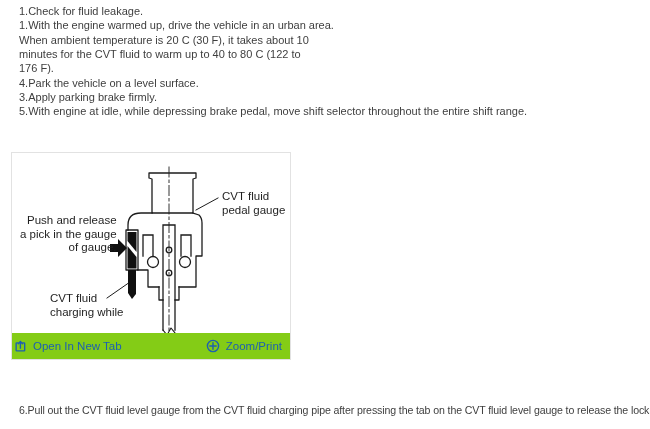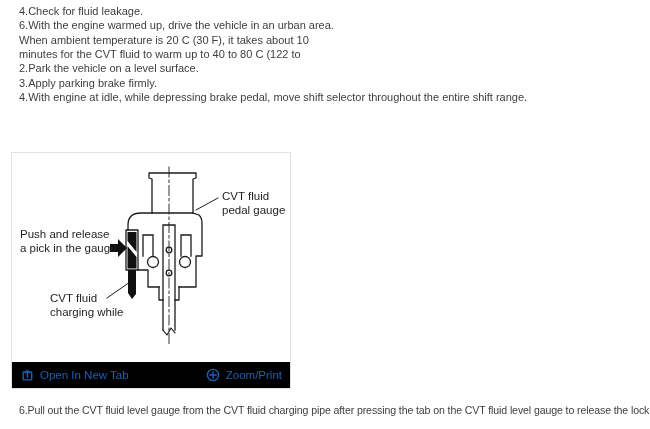--- a/index.html
+++ b/index.html
@@ -5,56 +5,57 @@
   html,body{margin:0;padding:0;background:#fff;}
   .page{
     position:relative;width:650px;height:429px;background:#ffffff;
     font-family:"Liberation Sans", sans-serif;color:#3e3e3e;overflow:hidden;
   }
   
   .instr-top{position:absolute;left:19px;top:4px;}
   .instr-line{font-size:11px;line-height:14.35px;white-space:nowrap;color:#3e3e3e;}
   
   .figure-box{
-    position:absolute;left:11px;top:152px;width:280px;height:237px;
+    position:absolute;left:11px;top:152px;width:280px;height:208px;
     border:1px solid #e2e2e2;background:#ffffff;box-sizing:border-box;
   }
   .diagram-wrap{position:absolute;left:0;top:0;width:278px;height:192px;}
   .fig-label{position:absolute;font-size:11.5px;line-height:13.5px;color:#1f1f1f;white-space:nowrap;}
   .lbl-level{left:210px;top:37px;}
-  .lbl-lock{left:8px;top:75px;}
+  .lbl-lock{left:8px;top:61px;text-align:right;}
   .lbl-pipe{left:38px;top:139px;}
   
   .fig-toolbar{
     position:absolute;left:0;bottom:0;width:278px;height:26px;
-    background:#000000;display:flex;align-items:center;justify-content:space-between;
-    box-sizing:border-box;padding:0 8px 0 9px;
+    background:#84cc16;display:flex;align-items:center;justify-content:space-between;
+    box-sizing:border-box;padding:0 8px 0 2px;
   }
   .tool-link{
     display:flex;align-items:center;gap:6px;color:#1d60b0;font-size:11.5px;
     cursor:pointer;text-decoration:none;white-space:nowrap;
   }
   .tool-link svg{display:block;}
   
   .instr-bottom{position:absolute;left:19px;top:403px;}
   .instr-bottom .instr-line{font-size:10.6px;letter-spacing:-0.12px;}
 </style>
 </head>
 <body>
 
 <div class="page">
 
   <div class="instr-top">
-    <div class="instr-line">4.Check for fluid leakage.</div>
-    <div class="instr-line">6.With the engine warmed up, drive the vehicle in an urban area.</div>
+    <div class="instr-line">1.Check for fluid leakage.</div>
+    <div class="instr-line">1.With the engine warmed up, drive the vehicle in an urban area.</div>
     <div class="instr-line">When ambient temperature is 20 C (30 F), it takes about 10</div>
     <div class="instr-line">minutes for the CVT fluid to warm up to 40 to 80 C (122 to</div>
-    <div class="instr-line">2.Park the vehicle on a level surface.</div>
+    <div class="instr-line">176 F).</div>
+    <div class="instr-line">4.Park the vehicle on a level surface.</div>
     <div class="instr-line">3.Apply parking brake firmly.</div>
-    <div class="instr-line">4.With engine at idle, while depressing brake pedal, move shift selector throughout the entire shift range.</div>
+    <div class="instr-line">5.With engine at idle, while depressing brake pedal, move shift selector throughout the entire shift range.</div>
   </div>
 
   <div class="figure-box">
 
     <div class="diagram-wrap">
       <svg width="278" height="192" viewBox="0 0 278 192">
         <g stroke="#1c1c1c" stroke-width="1.3" fill="none" stroke-linejoin="round" stroke-linecap="square">
 
           <line x1="157" y1="14" x2="157" y2="191" stroke-width="0.9" stroke-dasharray="10 3 2.5 3"></line>
 
@@ -93,20 +94,21 @@
         </g>
       </svg>
 
       <div class="fig-label lbl-level">
         <div>CVT fluid</div>
         <div>pedal gauge</div>
       </div>
       <div class="fig-label lbl-lock">
         <div>Push and release</div>
         <div>a pick in the gauge</div>
+        <div>of gauge.</div>
       </div>
       <div class="fig-label lbl-pipe">
         <div>CVT fluid</div>
         <div>charging while</div>
       </div>
     </div>
 
     <div class="fig-toolbar">
       <a class="tool-link">
         <span>

